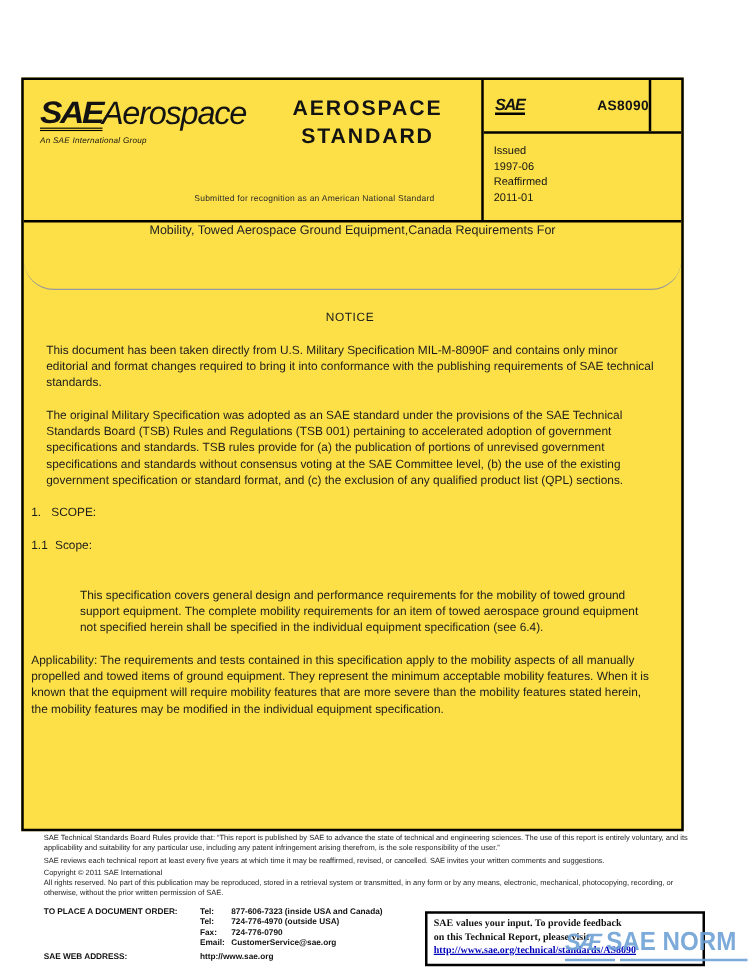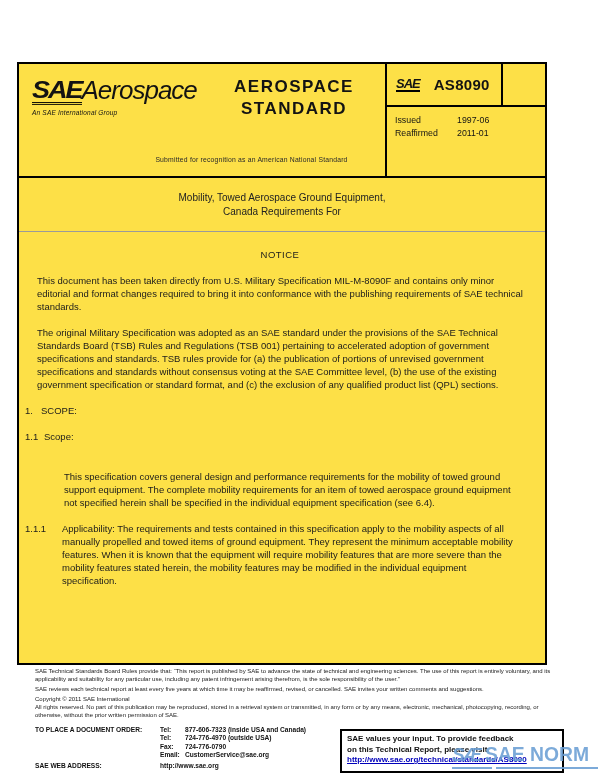--- a/index.html
+++ b/index.html
@@ -32,30 +32,30 @@
     position:absolute;left:95px;width:275px;bottom:13px;text-align:center;
     font-size:6.8px;color:#2a2a2a;letter-spacing:.2px;
   }
   .doc-box{position:absolute;right:0;top:0;width:158px;height:112px;border-left:2px solid #000;}
   .doc-box-top{height:41px;border-bottom:2px solid #000;display:flex;}
   .doc-num-cell{flex:1;display:flex;align-items:center;border-right:2px solid #000;padding-left:9px;}
   .doc-sae{
     font-size:13px;font-weight:900;font-style:italic;letter-spacing:-1px;
     border-bottom:2px double #000;line-height:13px;margin-right:14px;
   }
-  .doc-number{font-size:15px;font-weight:bold;letter-spacing:.3px;}
+  .doc-number{font-size:11px;font-weight:bold;letter-spacing:.3px;margin-left:44px;}
   .doc-empty-cell{width:42px;}
   .doc-dates{padding:7px 0 0 8px;font-size:8.8px;line-height:12.5px;}
-  .doc-date-row{display:flex;}
+  .doc-date-row{display:flex;flex-direction:column;}
   .doc-date-label{width:62px;}
   
   .title-row{
     height:53px;border-bottom:1px solid #9a9a9a;
-    display:flex;flex-direction:column;justify-content:center;
-    text-align:center;font-size:10px;line-height:13.5px;color:#222;
+    display:flex;flex-direction:row;justify-content:center;
+    text-align:center;font-size:10px;line-height:13.5px;color:#222;border-radius:24px;
   }
   
   .body-row{padding:8px 22px 0 6px;font-size:9.5px;line-height:13px;color:#1b1b1b;}
   .notice-heading{text-align:center;margin:8px 0 13px 12px;letter-spacing:.5px;}
   .para{margin:0 0 13px 12px;}
   .sec{display:flex;margin:13px 0 0 0;}
   .sec-label{flex-shrink:0;}
   .w12{width:16px;}
   .w19{width:19px;}
   .w37{width:37px;}
@@ -73,21 +73,21 @@
   .order-col-label{width:125px;flex-shrink:0;}
   .contact-label{width:25px;flex-shrink:0;}
   .order-contacts{flex:1;}
   .contact-row{display:flex;}
   .web-row{margin-top:3px;}
   a.plain-link{color:#111;text-decoration:none;}
   
   .feedback-box{
     position:absolute;left:340px;top:729px;width:210px;height:33px;
     border:2px solid #000;background:#fff;padding:3px 5px 4px 5px;
-    font-size:8px;font-weight:bold;line-height:10.5px;color:#111;
+    font-size:8px;font-weight:bold;line-height:10.5px;color:#111;font-family:Liberation Serif, serif;
   }
   .feedback-url{color:#0000bb;text-decoration:underline;}
   
   .watermark{
     position:absolute;left:452px;top:743px;z-index:5;pointer-events:none;
     color:#6b9fd4;opacity:.88;white-space:nowrap;
   }
   .wm-line{display:flex;align-items:baseline;gap:5px;}
   .wm-brand{font-size:19px;font-weight:900;font-style:italic;letter-spacing:-2px;line-height:22px;}
   .wm-text{font-size:21px;font-weight:900;letter-spacing:0px;transform:scaleX(.92);transform-origin:left;line-height:22px;}
@@ -152,21 +152,20 @@
     </div>
 
     <div class="sec">
       <span class="sec-label w19">1.1</span>
       <span class="sec-body">Scope:</span>
     </div>
 
     <p class="indent-para">This specification covers general design and performance requirements for the mobility of towed ground support equipment.  The complete mobility requirements for an item of towed aerospace ground equipment not specified herein shall be specified in the individual equipment specification (see 6.4).</p>
 
     <div class="sec">
-      <span class="sec-label w37">1.1.1</span>
       <span class="sec-body">Applicability:  The requirements and tests contained in this specification apply to the mobility aspects of all manually propelled and towed items of ground equipment.  They represent the minimum acceptable mobility features.  When it is known that the equipment will require mobility features that are more severe than the mobility features stated herein, the mobility features may be modified in the individual equipment specification.</span>
     </div>
   </div>
 </div>
 
 <div class="legal legal1">SAE Technical Standards Board Rules provide that: “This report is published by SAE to advance the state of technical and engineering sciences.  The use of this report is entirely voluntary, and its applicability and suitability for any particular use, including any patent infringement arising therefrom, is the sole responsibility of the user.”</div>
 <div class="legal legal2">SAE reviews each technical report at least every five years at which time it may be reaffirmed, revised, or cancelled.  SAE invites your written comments and suggestions.</div>
 <div class="legal copyright">Copyright © 2011 SAE International</div>
 <div class="legal rights">All rights reserved. No part of this publication may be reproduced, stored in a retrieval system or transmitted, in any form or by any means, electronic, mechanical, photocopying, recording, or otherwise, without the prior written permission of SAE.</div>
 

